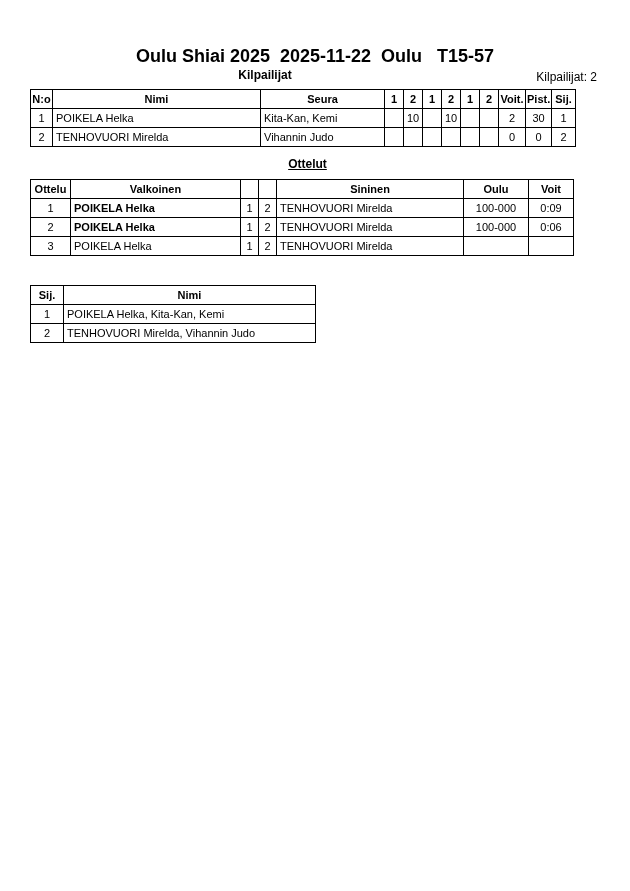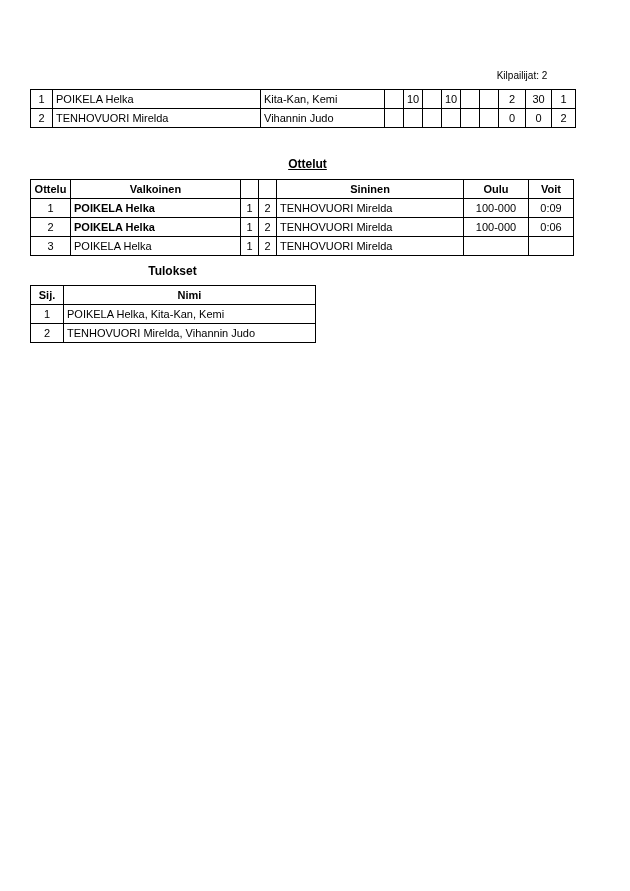--- a/index.html
+++ b/index.html
@@ -10,21 +10,21 @@
     overflow:hidden;
   }
   .page-title {
     position:absolute; top:46px; left:0; width:630px;
     text-align:center; font-size:18px; font-weight:bold; white-space:pre;
   }
   .sec-heading { position:absolute; font-size:12px; font-weight:bold; text-align:center; }
   .heading-kilpailijat { top:68px; left:30px; width:470px; }
   .count-kilpailijat {
     position:absolute; top:70px; left:447px; width:150px;
-    text-align:center; font-size:10px;
+    text-align:right; font-size:12px;
   }
   .heading-ottelut  { top:157px; left:36px; width:543px;text-decoration:underline; }
   .heading-tulokset { top:264px; left:30px; width:285px; }
 
   table { position:absolute; border-collapse:collapse; table-layout:fixed; background:#fff; }
   .t-kilpailijat { top:89px;  left:30px; width:545px; }
   .t-ottelut     { top:179px; left:30px; width:543px;border-radius:20px; }
   .t-tulokset    { top:285px; left:30px; width:285px; }
 
   th, td {
@@ -34,39 +34,55 @@
   th { font-weight:bold; text-align:center; padding:0 1px; }
   td { text-align:center; }
   td.left { text-align:left;margin-top:16px; }
   td.bold-name { font-weight:bold; }
 </style>
 </head>
 <body>
 
 <div class="page">
 
+  <div class="page-title">Oulu Shiai 2025  2025-11-22  Oulu   T15-57</div>
 
+  <div class="sec-heading heading-kilpailijat">Kilpailijat</div>
   <div class="count-kilpailijat">Kilpailijat: 2</div>
 
   <table class="t-kilpailijat">
     <colgroup>
       <col style="width:22px">
         <col style="width:208px">
         <col style="width:124px">
       <col style="width:19px">
         <col style="width:19px">
         <col style="width:19px">
       <col style="width:19px">
         <col style="width:19px">
         <col style="width:19px">
       <col style="width:27px">
         <col style="width:26px">
         <col style="width:24px">
     </colgroup>
     <tbody>
+        <tr>
+      <th>N:o</th>
+      <th>Nimi</th>
+      <th>Seura</th>
+      <th>1</th>
+      <th>2</th>
+      <th>1</th>
+      <th>2</th>
+      <th>1</th>
+      <th>2</th>
+      <th>Voit.</th>
+      <th>Pist.</th>
+      <th>Sij.</th>
+    </tr>
     <tr>
       <td>1</td>
       <td class="left">POIKELA Helka</td>
       <td class="left">Kita-Kan, Kemi</td>
       <td></td>
       <td>10</td>
       <td></td>
       <td>10</td>
       <td></td>
       <td></td>
@@ -136,21 +152,20 @@
       <td class="left">POIKELA Helka</td>
       <td>1</td>
       <td>2</td>
       <td class="left">TENHOVUORI Mirelda</td>
       <td></td>
       <td></td>
     </tr>
   </tbody>
     </table>
 
-  <div class="sec-heading heading-tulokset">Tulokset</div>
 
   <table class="t-tulokset">
     <colgroup>
       <col style="width:33px">
         <col style="width:252px">
     </colgroup>
     <tbody>
         <tr>
       <th>Sij.</th>
       <th>Nimi</th>

